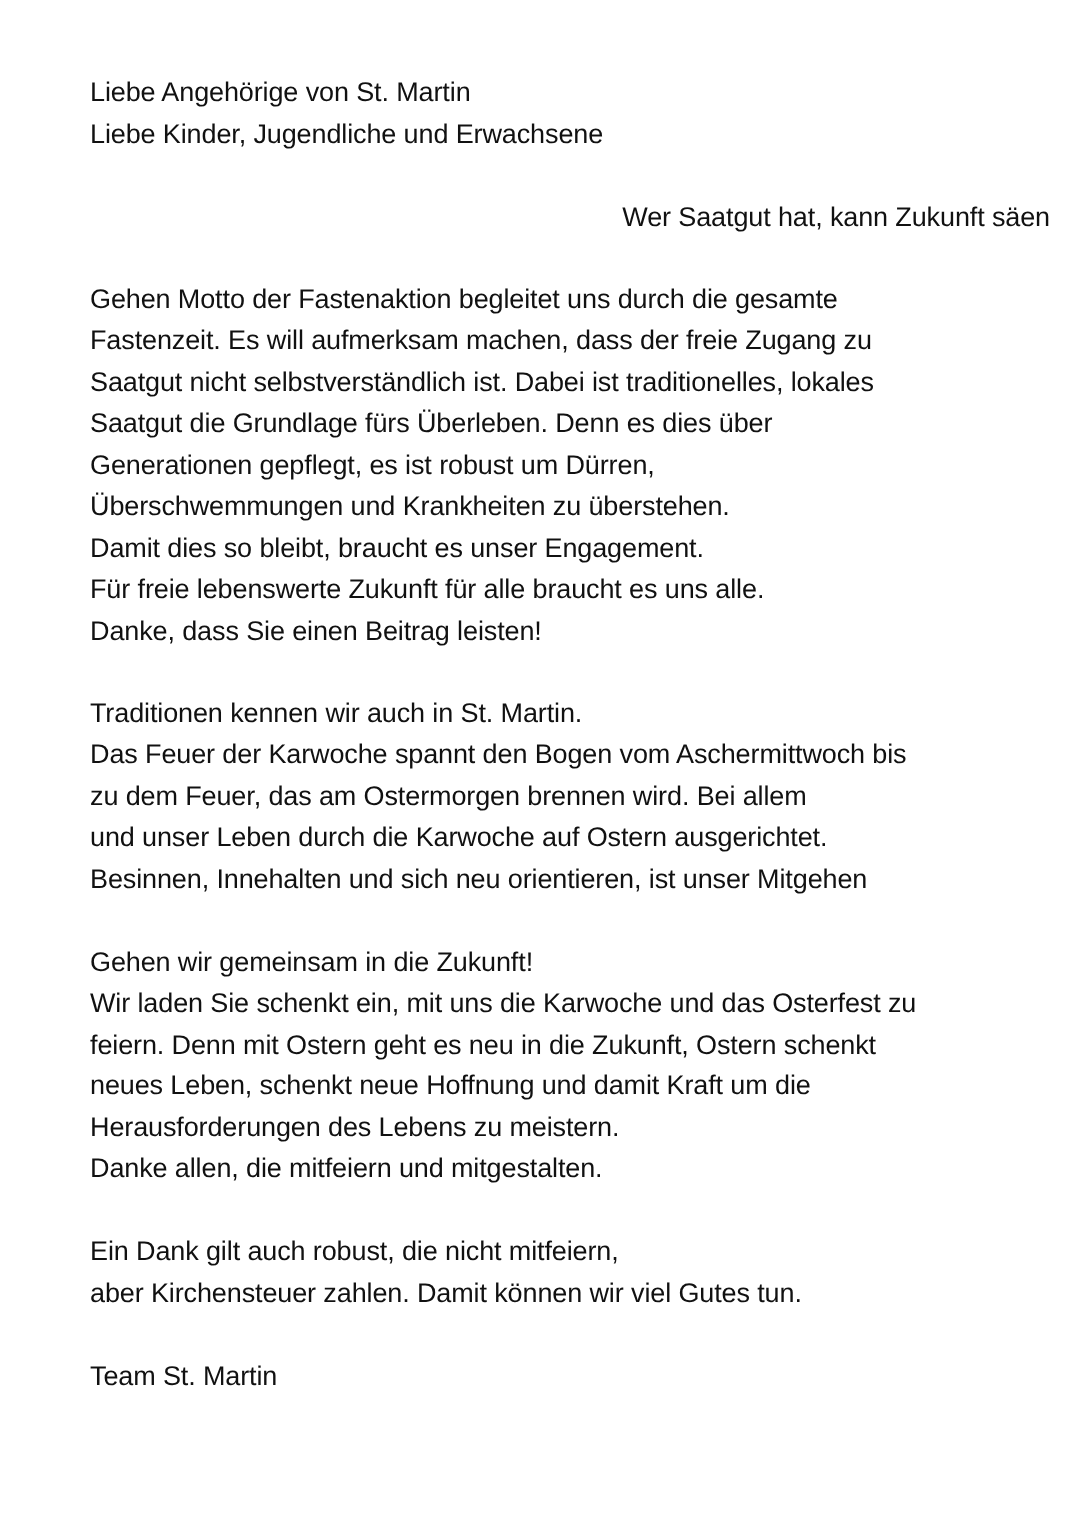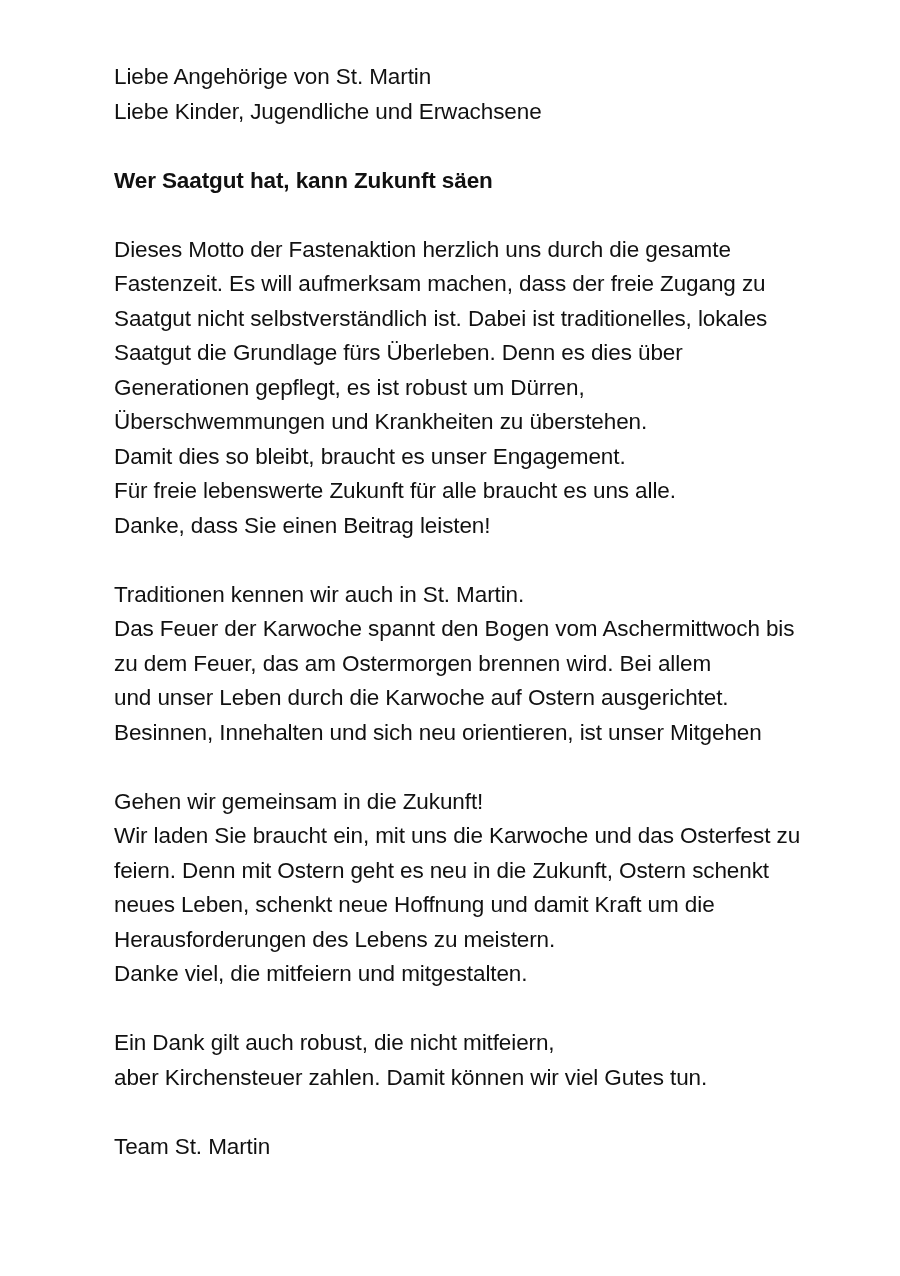--- a/index.html
+++ b/index.html
@@ -21,48 +21,48 @@
       top: 60px;
       width: 800px;
       font-size: 22.5px;
       line-height: 34.5px;
       letter-spacing: -0.1px;
     }
     .line {
       display: block;
       white-space: nowrap;
       height: 34.5px;
-      margin-left: 39px;
     }
     .gap {
       display: block;
       height: 34.5px;
     }
     .heading {
-      font-weight: bold;
+      font-weight: normal;
+      text-align: right;
     }
   </style>
 </head>
 <body>
 
 <div class="page">
 
   <div>
     <span class="line">Liebe Angehörige von St. Martin</span>
     <span class="line">Liebe Kinder, Jugendliche und Erwachsene</span>
   </div>
 
   <span class="gap"></span>
 
   <span class="line heading">Wer Saatgut hat, kann Zukunft säen</span>
 
   <span class="gap"></span>
 
   <div>
-    <span class="line">Dieses Motto der Fastenaktion herzlich uns durch die gesamte</span>
+    <span class="line">Gehen Motto der Fastenaktion begleitet uns durch die gesamte</span>
     <span class="line">Fastenzeit. Es will aufmerksam machen, dass der freie Zugang zu</span>
     <span class="line">Saatgut nicht selbstverständlich ist. Dabei ist traditionelles, lokales</span>
     <span class="line">Saatgut die Grundlage fürs Überleben. Denn es dies über</span>
     <span class="line">Generationen gepflegt, es ist robust um Dürren,</span>
     <span class="line">Überschwemmungen und Krankheiten zu überstehen.</span>
     <span class="line">Damit dies so bleibt, braucht es unser Engagement.</span>
     <span class="line">Für freie lebenswerte Zukunft für alle braucht es uns alle.</span>
     <span class="line">Danke, dass Sie einen Beitrag leisten!</span>
   </div>
 
@@ -73,25 +73,25 @@
     <span class="line">Das Feuer der Karwoche spannt den Bogen vom Aschermittwoch bis</span>
     <span class="line">zu dem Feuer, das am Ostermorgen brennen wird. Bei allem</span>
     <span class="line">und unser Leben durch die Karwoche auf Ostern ausgerichtet.</span>
     <span class="line">Besinnen, Innehalten und sich neu orientieren, ist unser Mitgehen</span>
   </div>
 
   <span class="gap"></span>
 
   <div>
     <span class="line">Gehen wir gemeinsam in die Zukunft!</span>
-    <span class="line">Wir laden Sie braucht ein, mit uns die Karwoche und das Osterfest zu</span>
+    <span class="line">Wir laden Sie schenkt ein, mit uns die Karwoche und das Osterfest zu</span>
     <span class="line">feiern. Denn mit Ostern geht es neu in die Zukunft, Ostern schenkt</span>
     <span class="line">neues Leben, schenkt neue Hoffnung und damit Kraft um die</span>
     <span class="line">Herausforderungen des Lebens zu meistern.</span>
-    <span class="line">Danke viel, die mitfeiern und mitgestalten.</span>
+    <span class="line">Danke allen, die mitfeiern und mitgestalten.</span>
   </div>
 
   <span class="gap"></span>
 
   <div>
     <span class="line">Ein Dank gilt auch robust, die nicht mitfeiern,</span>
     <span class="line">aber Kirchensteuer zahlen. Damit können wir viel Gutes tun.</span>
   </div>
 
   <span class="gap"></span>

